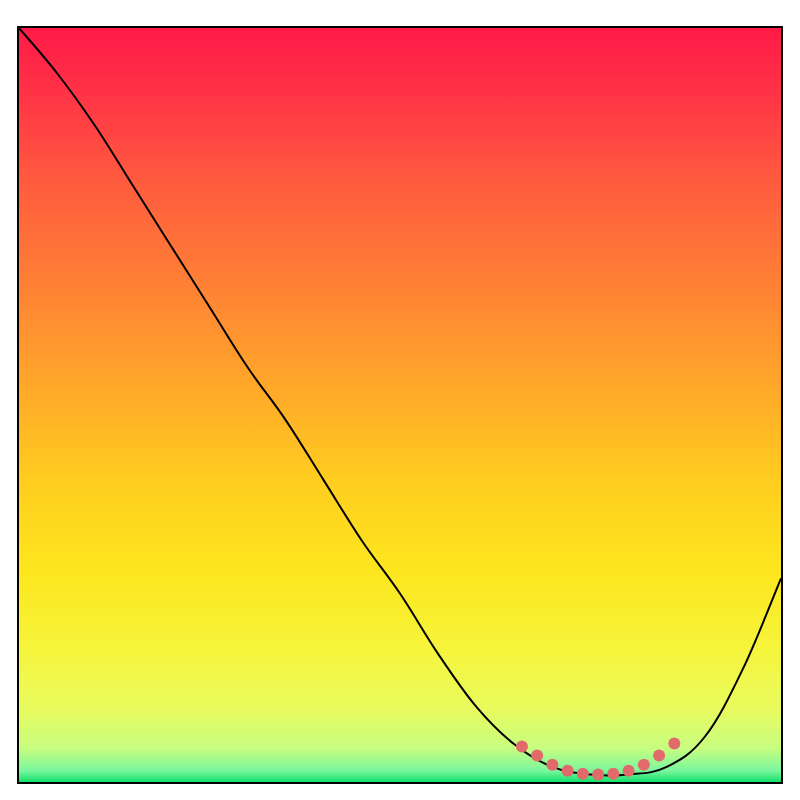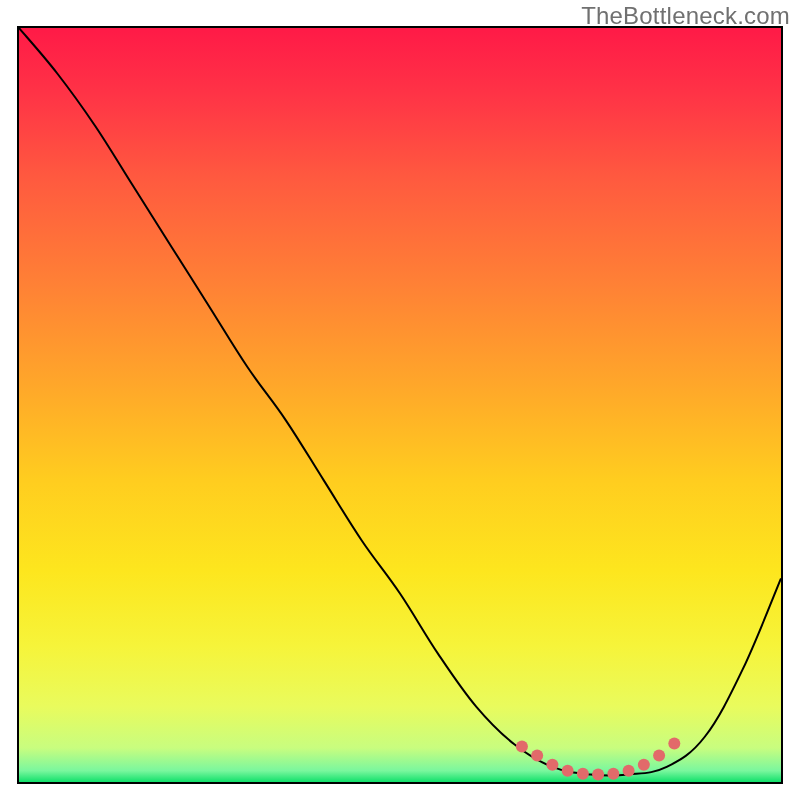--- a/index.html
+++ b/index.html
@@ -48,21 +48,20 @@
     left: 0; top: 0;
     width: 100%;
     height: 100%;
   }
 </style>
 </head>
 <body>
 
 <div class="stage">
 
-  <div class="watermark">TheBottleneck.com</div>
 
   <div class="plot-box">
 
     <svg class="bg" viewBox="0 0 762 754" preserveAspectRatio="none">
       <defs>
         <linearGradient id="grad" x1="0" y1="0" x2="0" y2="1">
             <stop offset="0.00%" stop-color="#ff1a47"></stop>
             <stop offset="9.00%" stop-color="#ff3446"></stop>
             <stop offset="20.00%" stop-color="#ff5a3f"></stop>
             <stop offset="33.00%" stop-color="#ff7e36"></stop>

